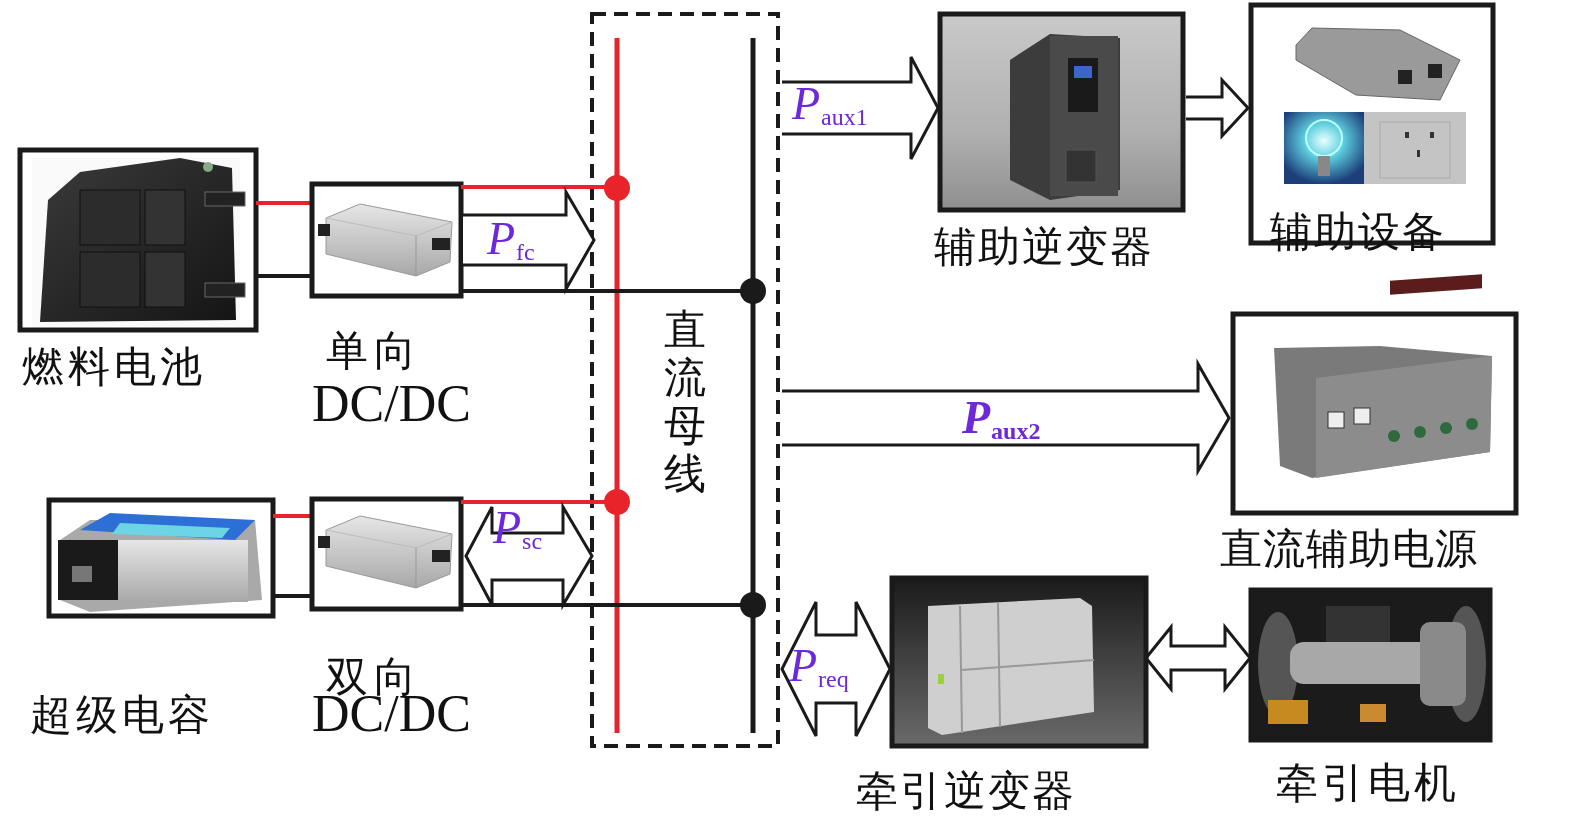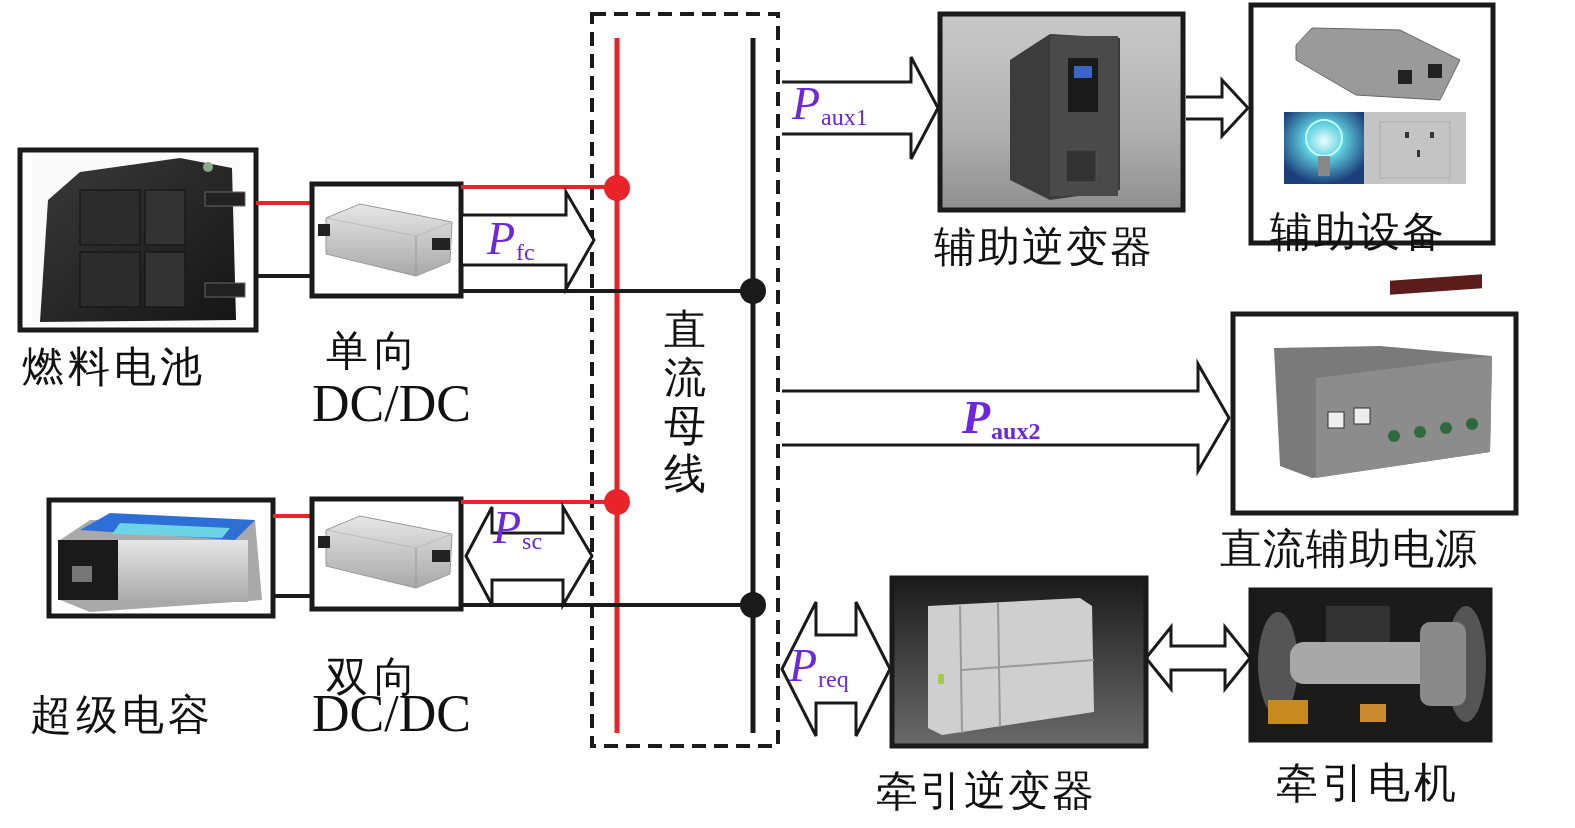--- a/index.html
+++ b/index.html
@@ -205,21 +205,21 @@
 <div class="vbus-label" style="left:661px; top:306px;">
   <div>直</div>
   <div>流</div>
   <div>母</div>
   <div>线</div>
 </div>
 
 <div class="label" style="left:934px; top:226px; letter-spacing:2px;">辅助逆变器</div>
 <div class="label" style="left:1270px; top:211px; letter-spacing:2px;">辅助设备</div>
 <div class="label" style="left:1220px; top:528px; letter-spacing:1px;">直流辅助电源</div>
-<div class="label" style="left:876px; top:770px; letter-spacing:2px;">牵引逆变器</div>
+<div class="label" style="left:856px; top:770px; letter-spacing:2px;">牵引逆变器</div>
 <div class="label" style="left:1276px; top:762px; letter-spacing:4px;">牵引电机</div>
 
 <div class="plabel" style="left:487px; top:216px;">
   <span class="P">P</span><span class="sub">fc</span>
 </div>
 <div class="plabel" style="left:493px; top:505px;">
   <span class="P">P</span><span class="sub">sc</span>
 </div>
 <div class="plabel" style="left:792px; top:81px;">
   <span class="P">P</span><span class="sub">aux1</span>

